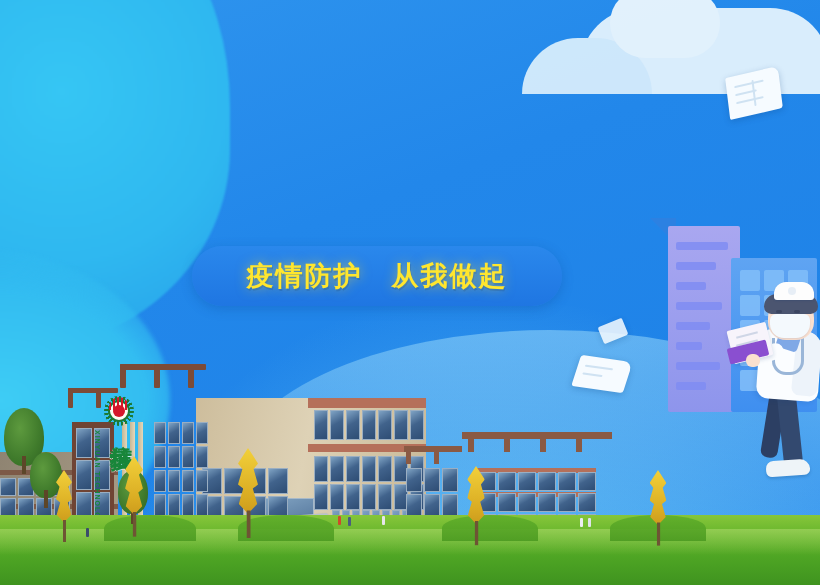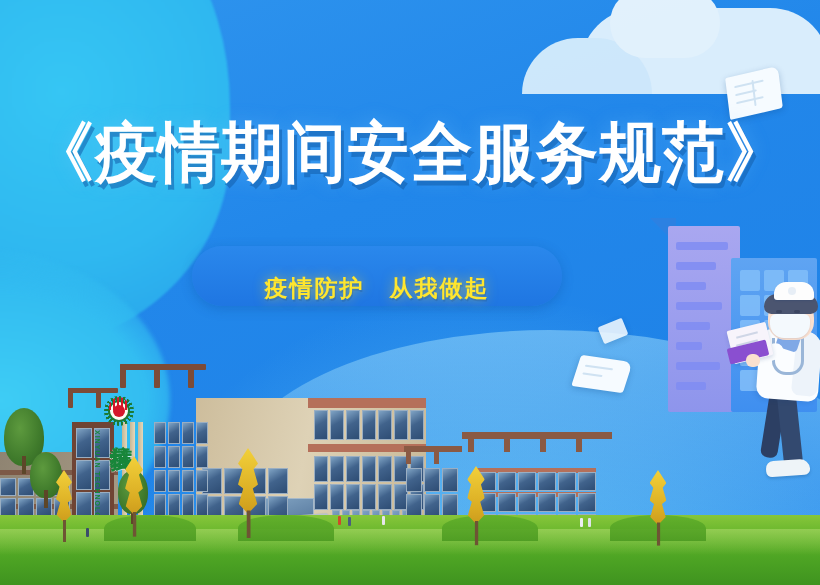--- a/index.html
+++ b/index.html
@@ -216,24 +216,24 @@
       0 0 18px rgba(120,200,255,.35);
     transform:scaleY(1.06);
   }
   #subtitle-pill{
     position:absolute;left:192px;top:246px;width:370px;height:60px;
     background:linear-gradient(180deg,#2a88ec 0%,#1f76e2 100%);
     border-radius:30px;z-index:40;
     box-shadow:0 3px 12px rgba(12,70,150,.28);
   }
   #subtitle{
-    position:absolute;left:0;top:12px;width:370px;height:60px;
+    position:absolute;left:0;top:0;width:370px;height:60px;
     display:flex;align-items:center;justify-content:center;
     font-family:Liberation Mono, monospace;
-    font-size:23px;font-weight:bold;color:#ffe62e;letter-spacing:2px;
+    font-size:27px;font-weight:bold;color:#ffe62e;letter-spacing:2px;
     text-shadow:0 0 12px rgba(255,220,40,.55),1px 2px 0 rgba(20,80,160,.35);
     white-space:pre;
   }
 </style>
 </head>
 <body>
 
 <div id="banner">
 
   <div class="blob-left"></div>
@@ -558,21 +558,18 @@
       <i class="trunk"></i>
     </div>
 
   <div class="person" style="left:338px;top:516px;background:#cf4a2a"></div>
   <div class="person" style="left:348px;top:517px;background:#4a5d80"></div>
   <div class="person" style="left:382px;top:516px;background:#e6e6ea"></div>
   <div class="person" style="left:580px;top:518px;background:#eceef2"></div>
   <div class="person" style="left:588px;top:518px;background:#dfe3ea"></div>
   <div class="person" style="left:86px;top:528px;background:#3b4c6b"></div>
 
-  <div id="title-wrap">
-    <span id="title">《疫情期间安全服务规范》</span>
-  </div>
 
   <div id="subtitle-pill">
     <div id="subtitle">疫情防护　从我做起</div>
   </div>
 
 </div>
 
 </body></html>

